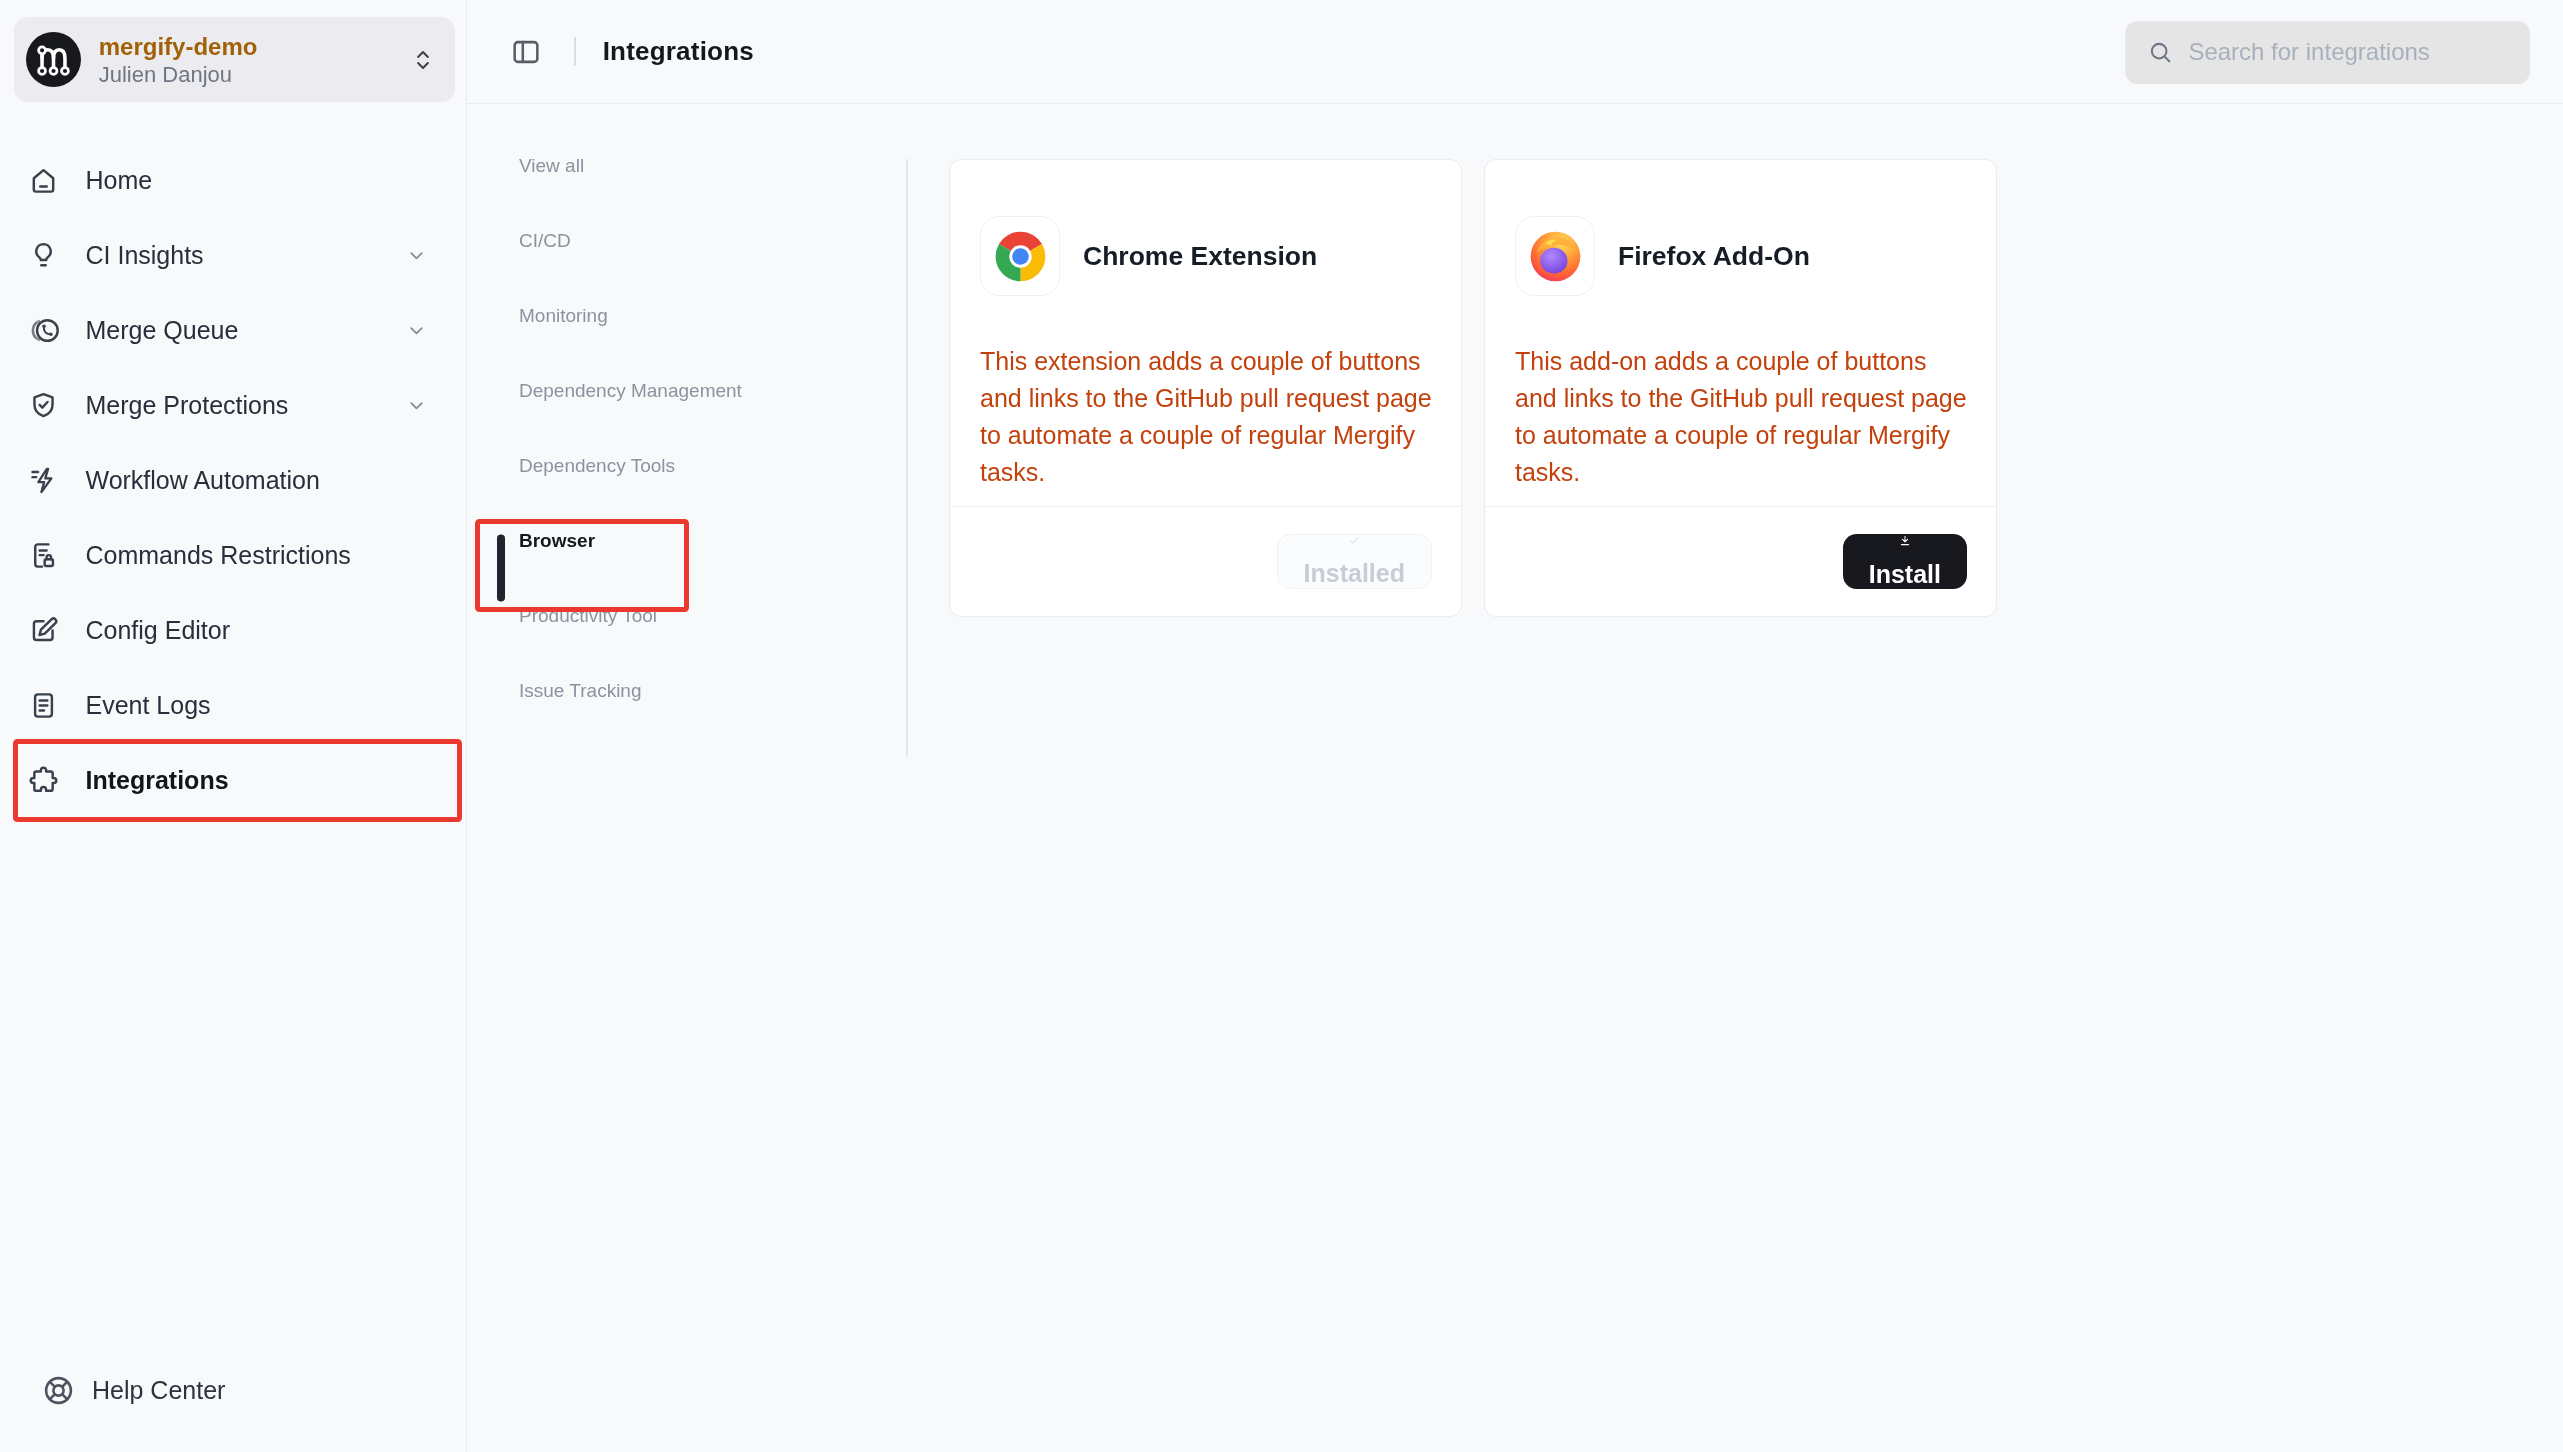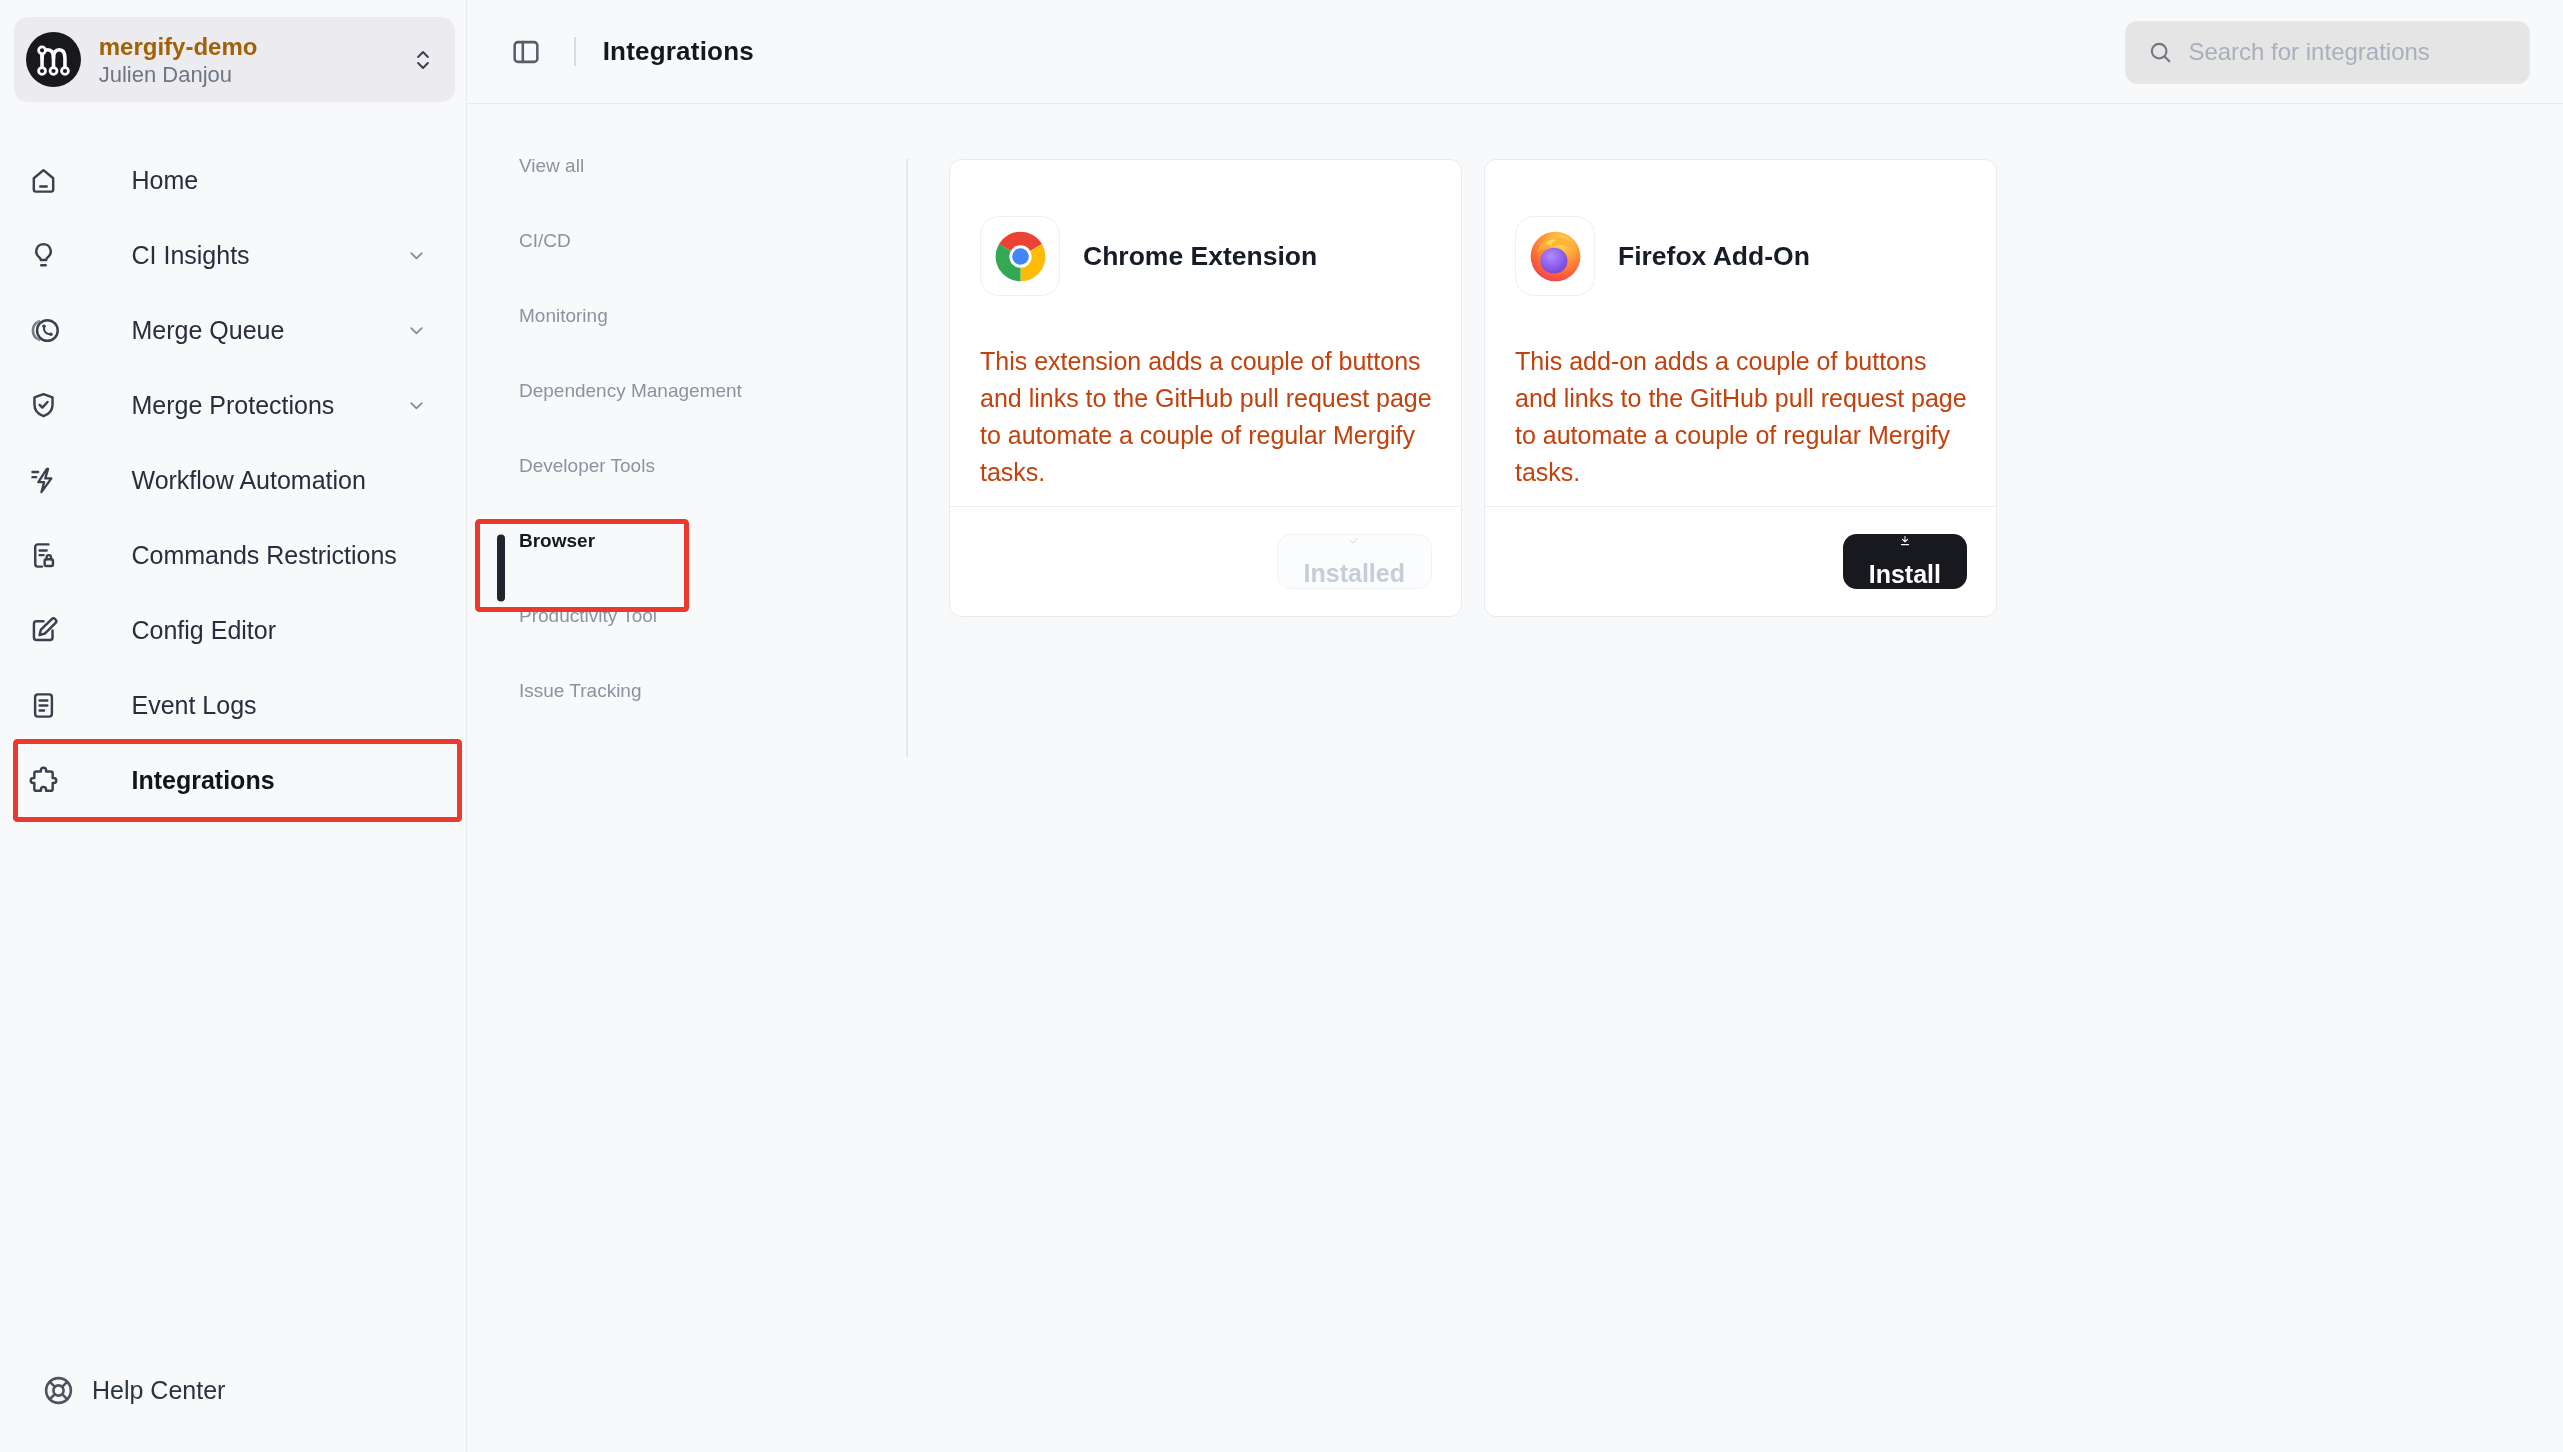--- a/index.html
+++ b/index.html
@@ -11,21 +11,21 @@
   
   #sidebar { position:absolute; left:0; top:0; width:467px; height:1452px; background:#f8f9fa; border-right:1.7px solid #e9ebee; }
   .workspace { position:absolute; left:13.7px; top:17px; width:441px; height:85px; background:#ececf0; border-radius:13.7px; display:flex; align-items:center; cursor:pointer; }
   .ws-avatar { width:55px; height:55px; margin-left:12px; flex:0 0 auto; }
   .ws-text { margin-left:18px; flex:1 1 auto; min-width:0; }
   .ws-name { font-size:24px; font-weight:700; color:#a16207; line-height:29px; }
   .ws-owner { font-size:22px; color:#6d7683; line-height:27px; }
   .ws-chevrons { width:26px; height:26px; color:#3c434e; margin-right:19px; flex:0 0 auto; }
 
   .nav { position:absolute; left:0; top:143px; width:467px; }
-  .nav-item { position:relative; height:75px; display:flex; align-items:center; cursor:pointer;gap:46px; }
+  .nav-item { position:relative; height:75px; display:flex; align-items:center; cursor:pointer; }
   .nav-icon { width:31px; height:31px; margin-left:28px; color:#39414d; flex:0 0 auto; }
   .nav-label { margin-left:26.5px; font-size:25px; font-weight:500; color:#262f3b; }
   .nav-item.active .nav-label { font-weight:700; color:#11161d; }
   .nav-chevron { width:23px; height:23px; color:#868e99; margin-left:auto; margin-right:39px; flex:0 0 auto; }
 
   .help { position:absolute; left:0; top:1358px; width:467px; height:65px; display:flex; align-items:center; cursor:pointer; }
   .help-icon { width:33px; height:33px; margin-left:42px; color:#4c545f; }
   .help-label { margin-left:17px; font-size:25px; font-weight:500; color:#2b333f; }
 
   
@@ -301,21 +301,21 @@
       <div class="cat-item">
         <span>CI/CD</span>
       </div>
       <div class="cat-item">
         <span>Monitoring</span>
       </div>
       <div class="cat-item">
         <span>Dependency Management</span>
       </div>
       <div class="cat-item">
-        <span>Developer Tools</span>
+        <span>Dependency Tools</span>
       </div>
       <div class="cat-item selected">
         <span>Browser</span>
       </div>
       <div class="cat-item">
         <span>Productivity Tool</span>
       </div>
       <div class="cat-item">
         <span>Issue Tracking</span>
       </div>

